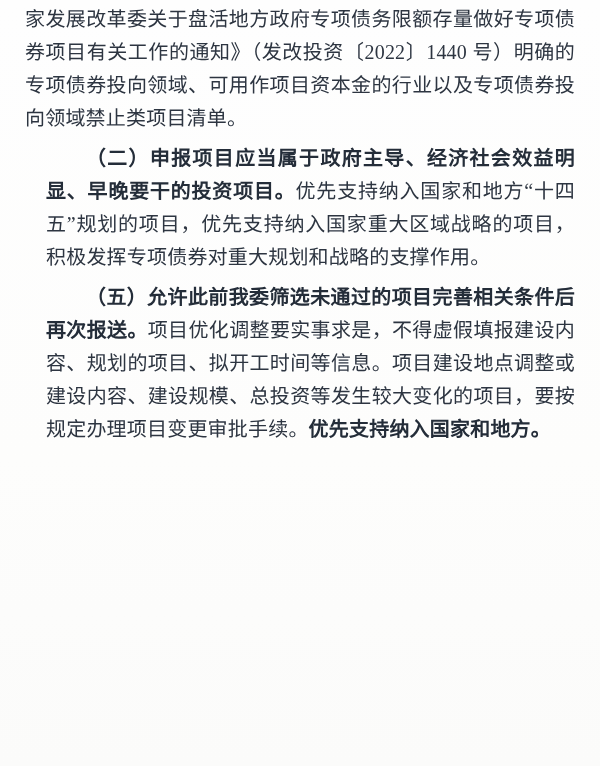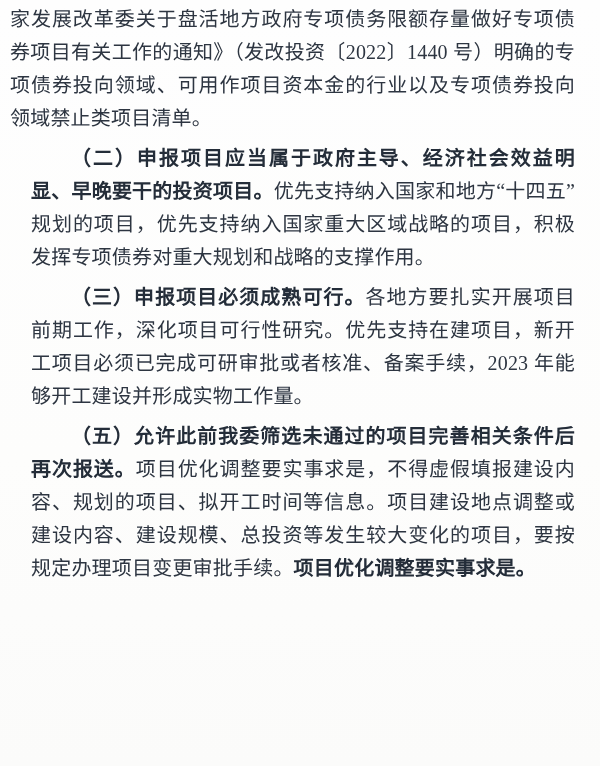--- a/index.html
+++ b/index.html
@@ -5,21 +5,21 @@
   html, body {
     margin: 0;
     padding: 0;
     background: #ffffff;
   }
   .page {
     position: relative;
     width: 600px;
     height: 766px;
     box-sizing: border-box;
-    padding: 3px 25px 0 10px;
+    padding: 3px 25px 0 25px;
     background: linear-gradient(180deg, #fefefe 0%, #fdfdfc 60%, #fbfbfa 100%);
     overflow: hidden;
   }
   .doc-body {
     width: 100%;
   }
   p.doc-para {
     margin: 0 0 7px 0;
     font-family: "Liberation Serif", "DejaVu Serif", serif;
     font-size: 20px;
@@ -40,16 +40,15 @@
     color: #242d39;
   }
 </style>
 </head>
 <body>
 
 <div class="page">
   <div class="doc-body" id="doc-body">
       <p class="doc-para"><span class="seg">家发展改革委关于盘活地方政府专项债务限额存量做好专项债券项目有关工作的通知》（发改投资〔2022〕1440 号）明确的专项债券投向领域、可用作项目资本金的行业以及专项债券投向领域禁止类项目清单。</span></p>
       <p class="doc-para indent"><span class="seg seg-bold">（二）申报项目应当属于政府主导、经济社会效益明显、早晚要干的投资项目。</span><span class="seg">优先支持纳入国家和地方“十四五”规划的项目，优先支持纳入国家重大区域战略的项目，积极发挥专项债券对重大规划和战略的支撑作用。</span></p>
-      <p class="doc-para indent"><span class="seg seg-bold">（三）申报项目必须成熟可行。</span><span class="seg">各地方要扎实开展项目前期工作，深化项目可行性研究。优先支持在建项目，新开工项目必须已完成可研审批或者核准、备案手续，2023 年能够开工建设并形成实物工作量。</span></p>
-      <p class="doc-para indent"><span class="seg seg-bold">（五）允许此前我委筛选未通过的项目完善相关条件后再次报送。</span><span class="seg">项目优化调整要实事求是，不得虚假填报建设内容、规划的项目、拟开工时间等信息。项目建设地点调整或建设内容、建设规模、总投资等发生较大变化的项目，要按规定办理项目变更审批手续。</span><span class="seg seg-bold">项目优化调整要实事求是。</span></p>
+      <p class="doc-para indent"><span class="seg seg-bold">（五）允许此前我委筛选未通过的项目完善相关条件后再次报送。</span><span class="seg">项目优化调整要实事求是，不得虚假填报建设内容、规划的项目、拟开工时间等信息。项目建设地点调整或建设内容、建设规模、总投资等发生较大变化的项目，要按规定办理项目变更审批手续。</span><span class="seg seg-bold">优先支持纳入国家和地方。</span></p>
     </div>
 </div>
 
 </body></html>

